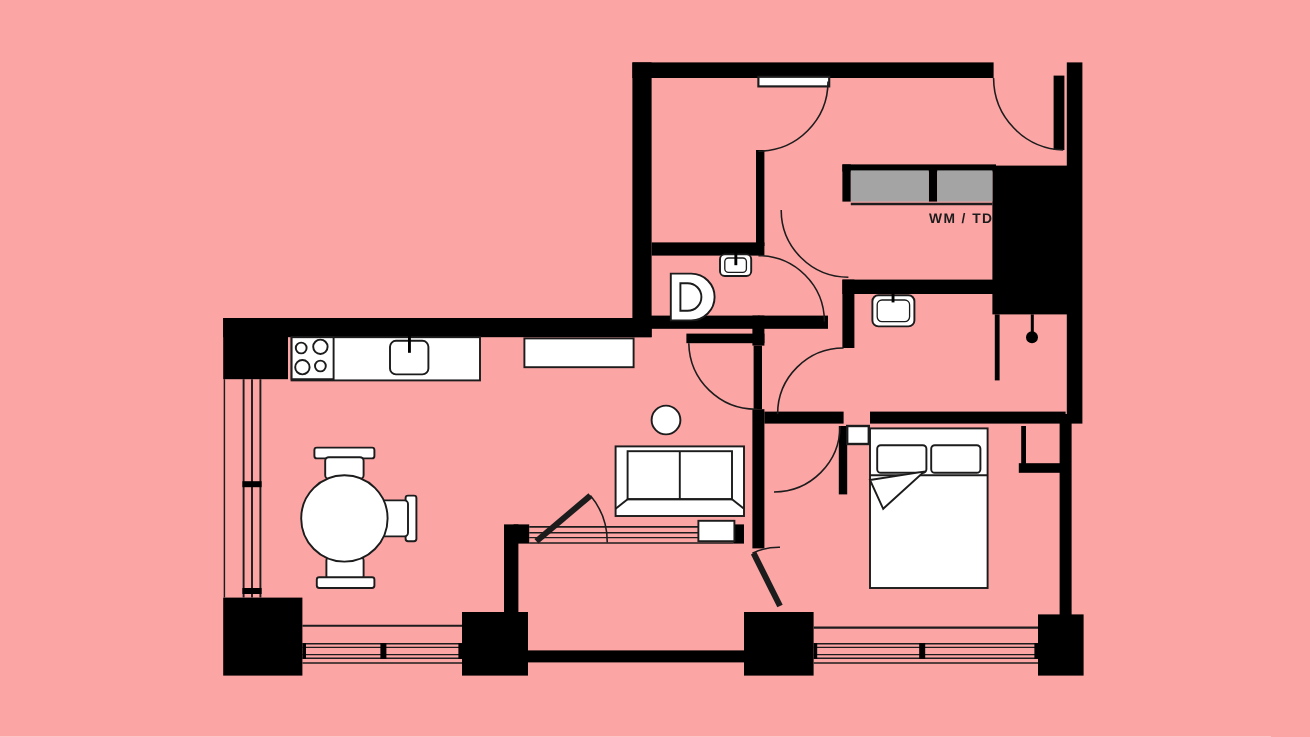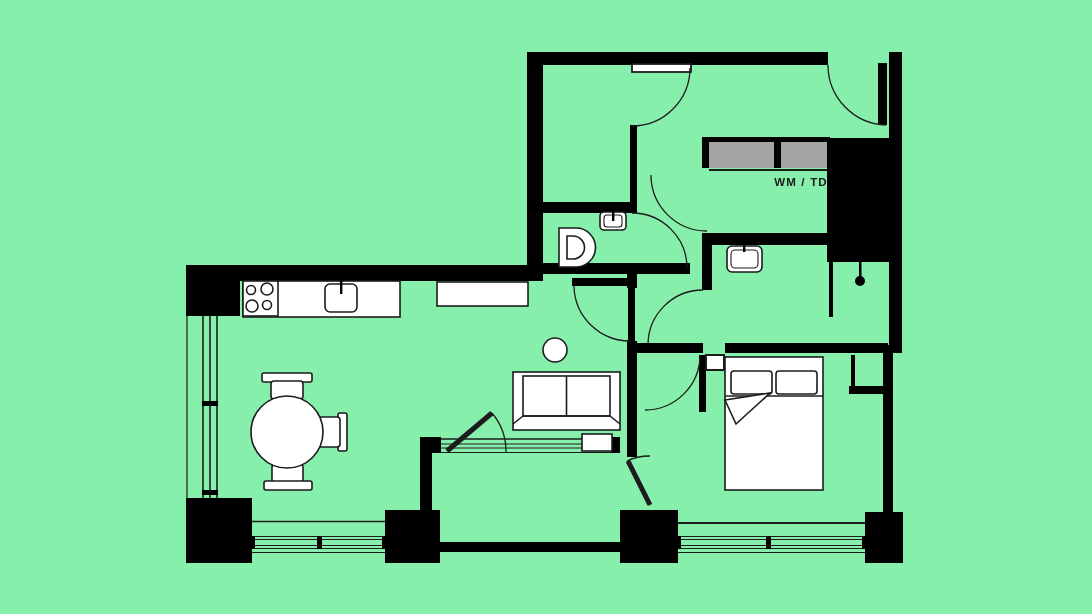--- a/index.html
+++ b/index.html
@@ -1,16 +1,16 @@
 <!DOCTYPE html>
 <html><head>
 <meta charset="utf-8">
 <style>
   html,body{margin:0;padding:0;background:#fff;}
-  .canvas{position:relative;width:1092px;height:614px;background:#86efac;overflow:hidden;
+  .canvas{position:relative;width:1092px;height:614px;background:#fca5a5;overflow:hidden;
           font-family:"Liberation Sans", sans-serif;}
   svg{display:block;}
   .plan-label{font-family:"Liberation Sans", sans-serif;font-size:11.5px;font-weight:600;
               letter-spacing:1.2px;}
 </style>
 </head>
 <body>
 
 <div class="canvas">
 <svg width="1092" height="614" viewBox="0 0 1092 614">

